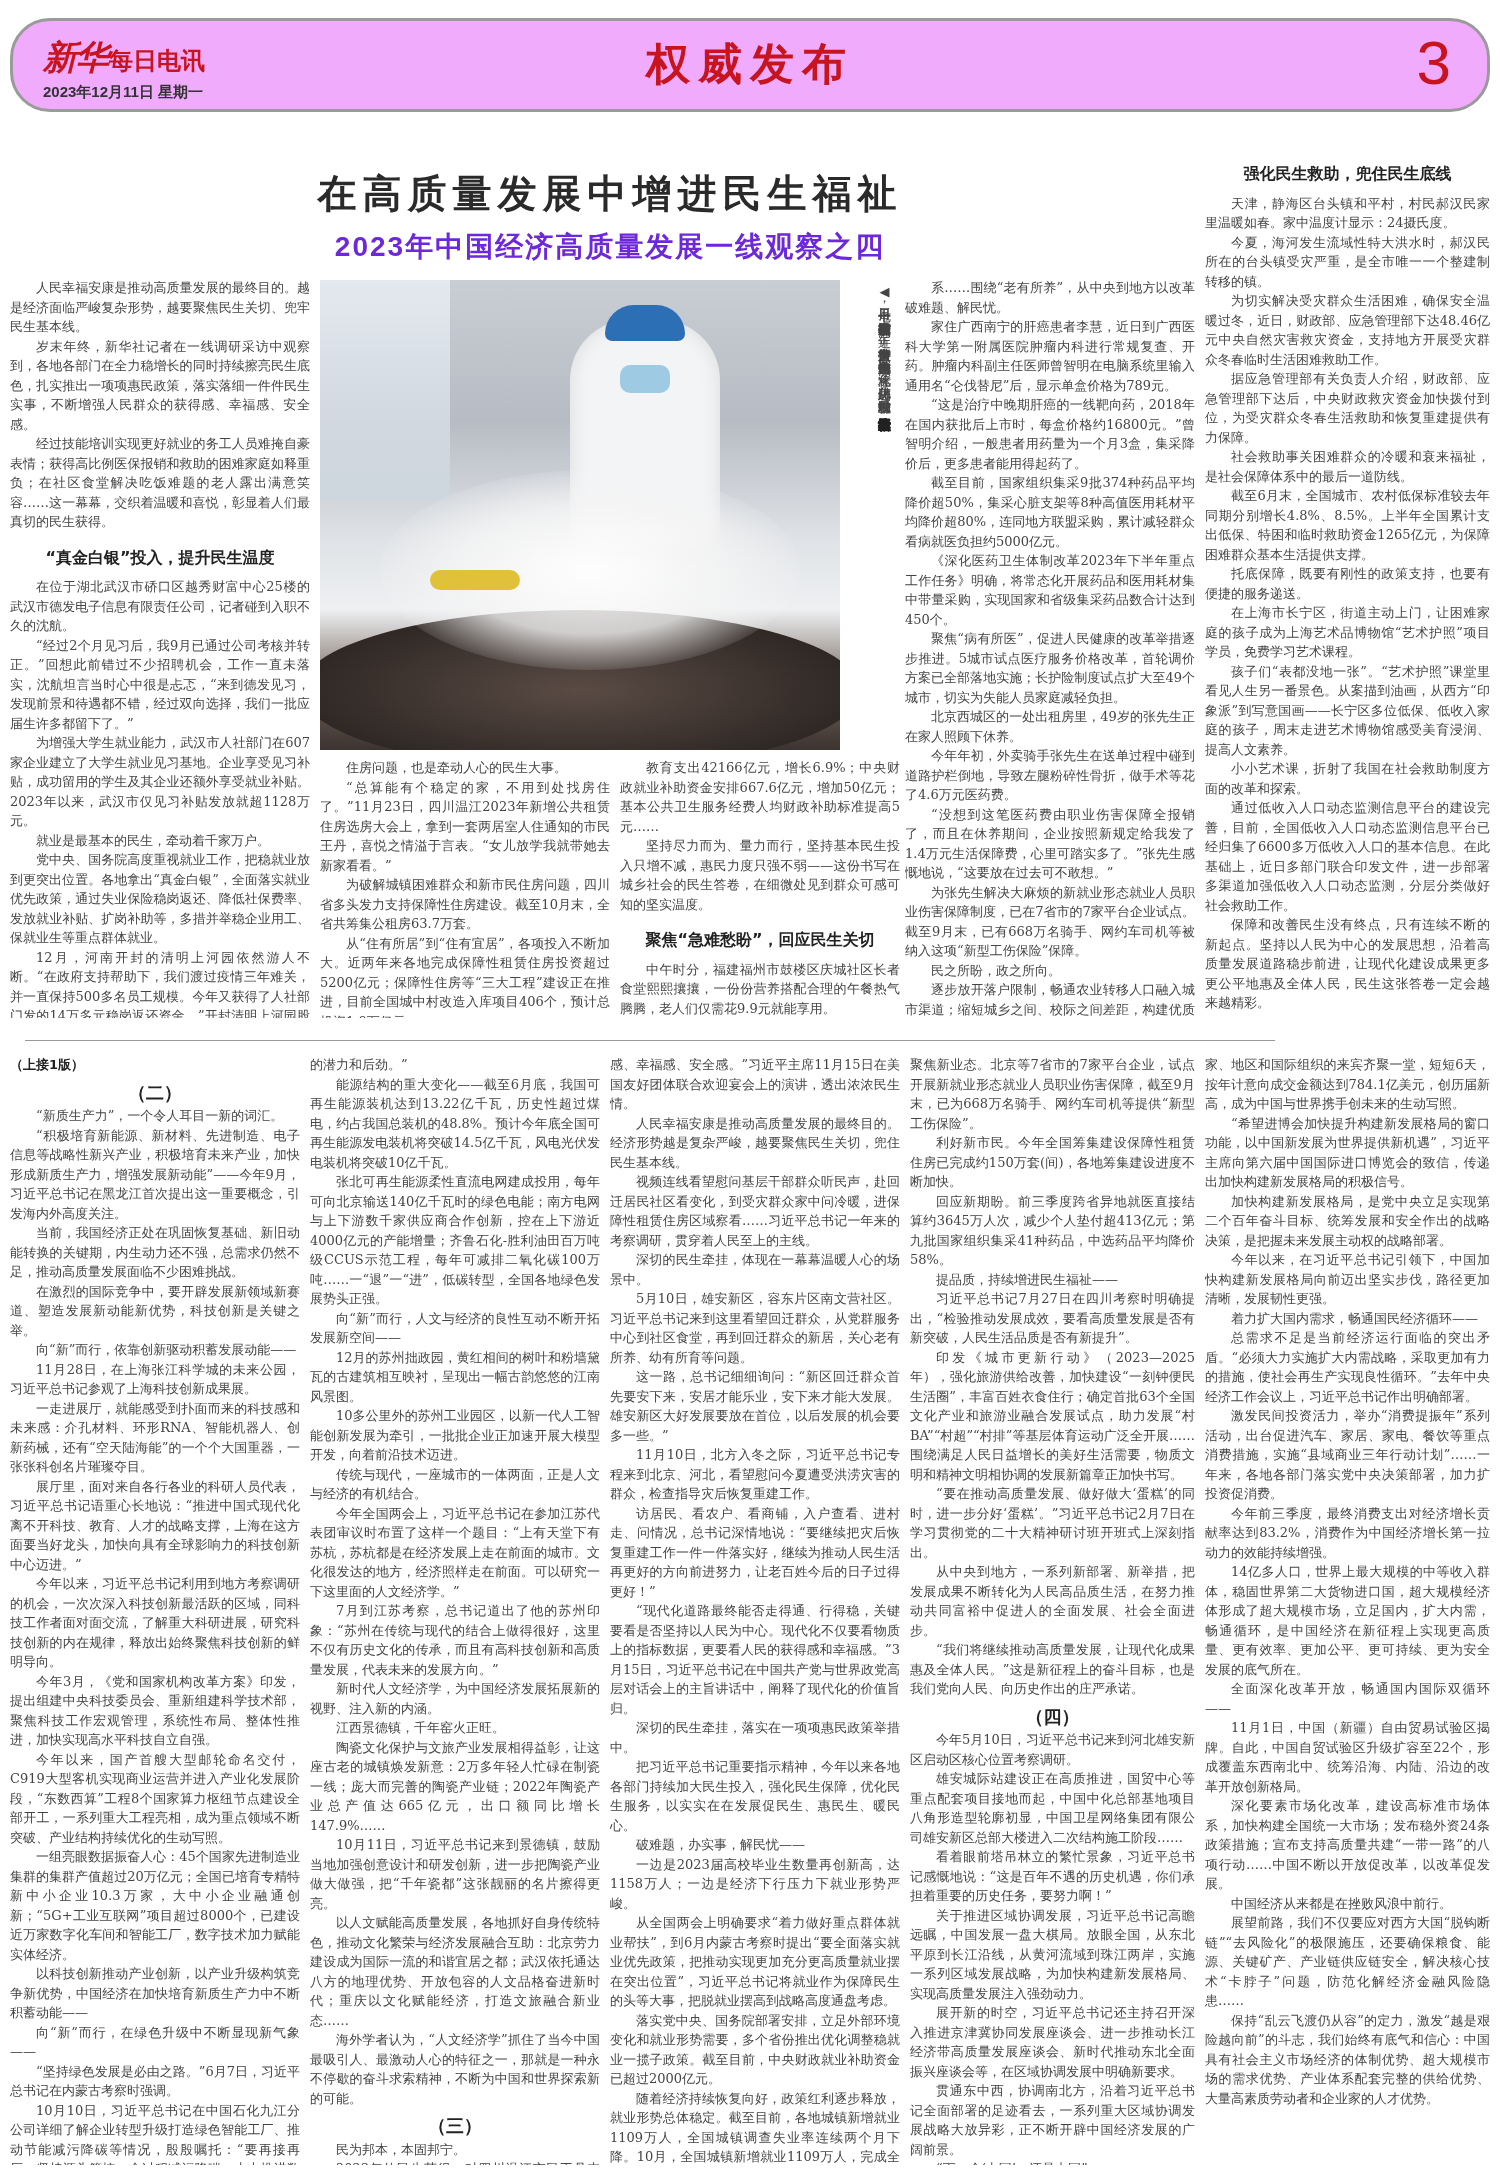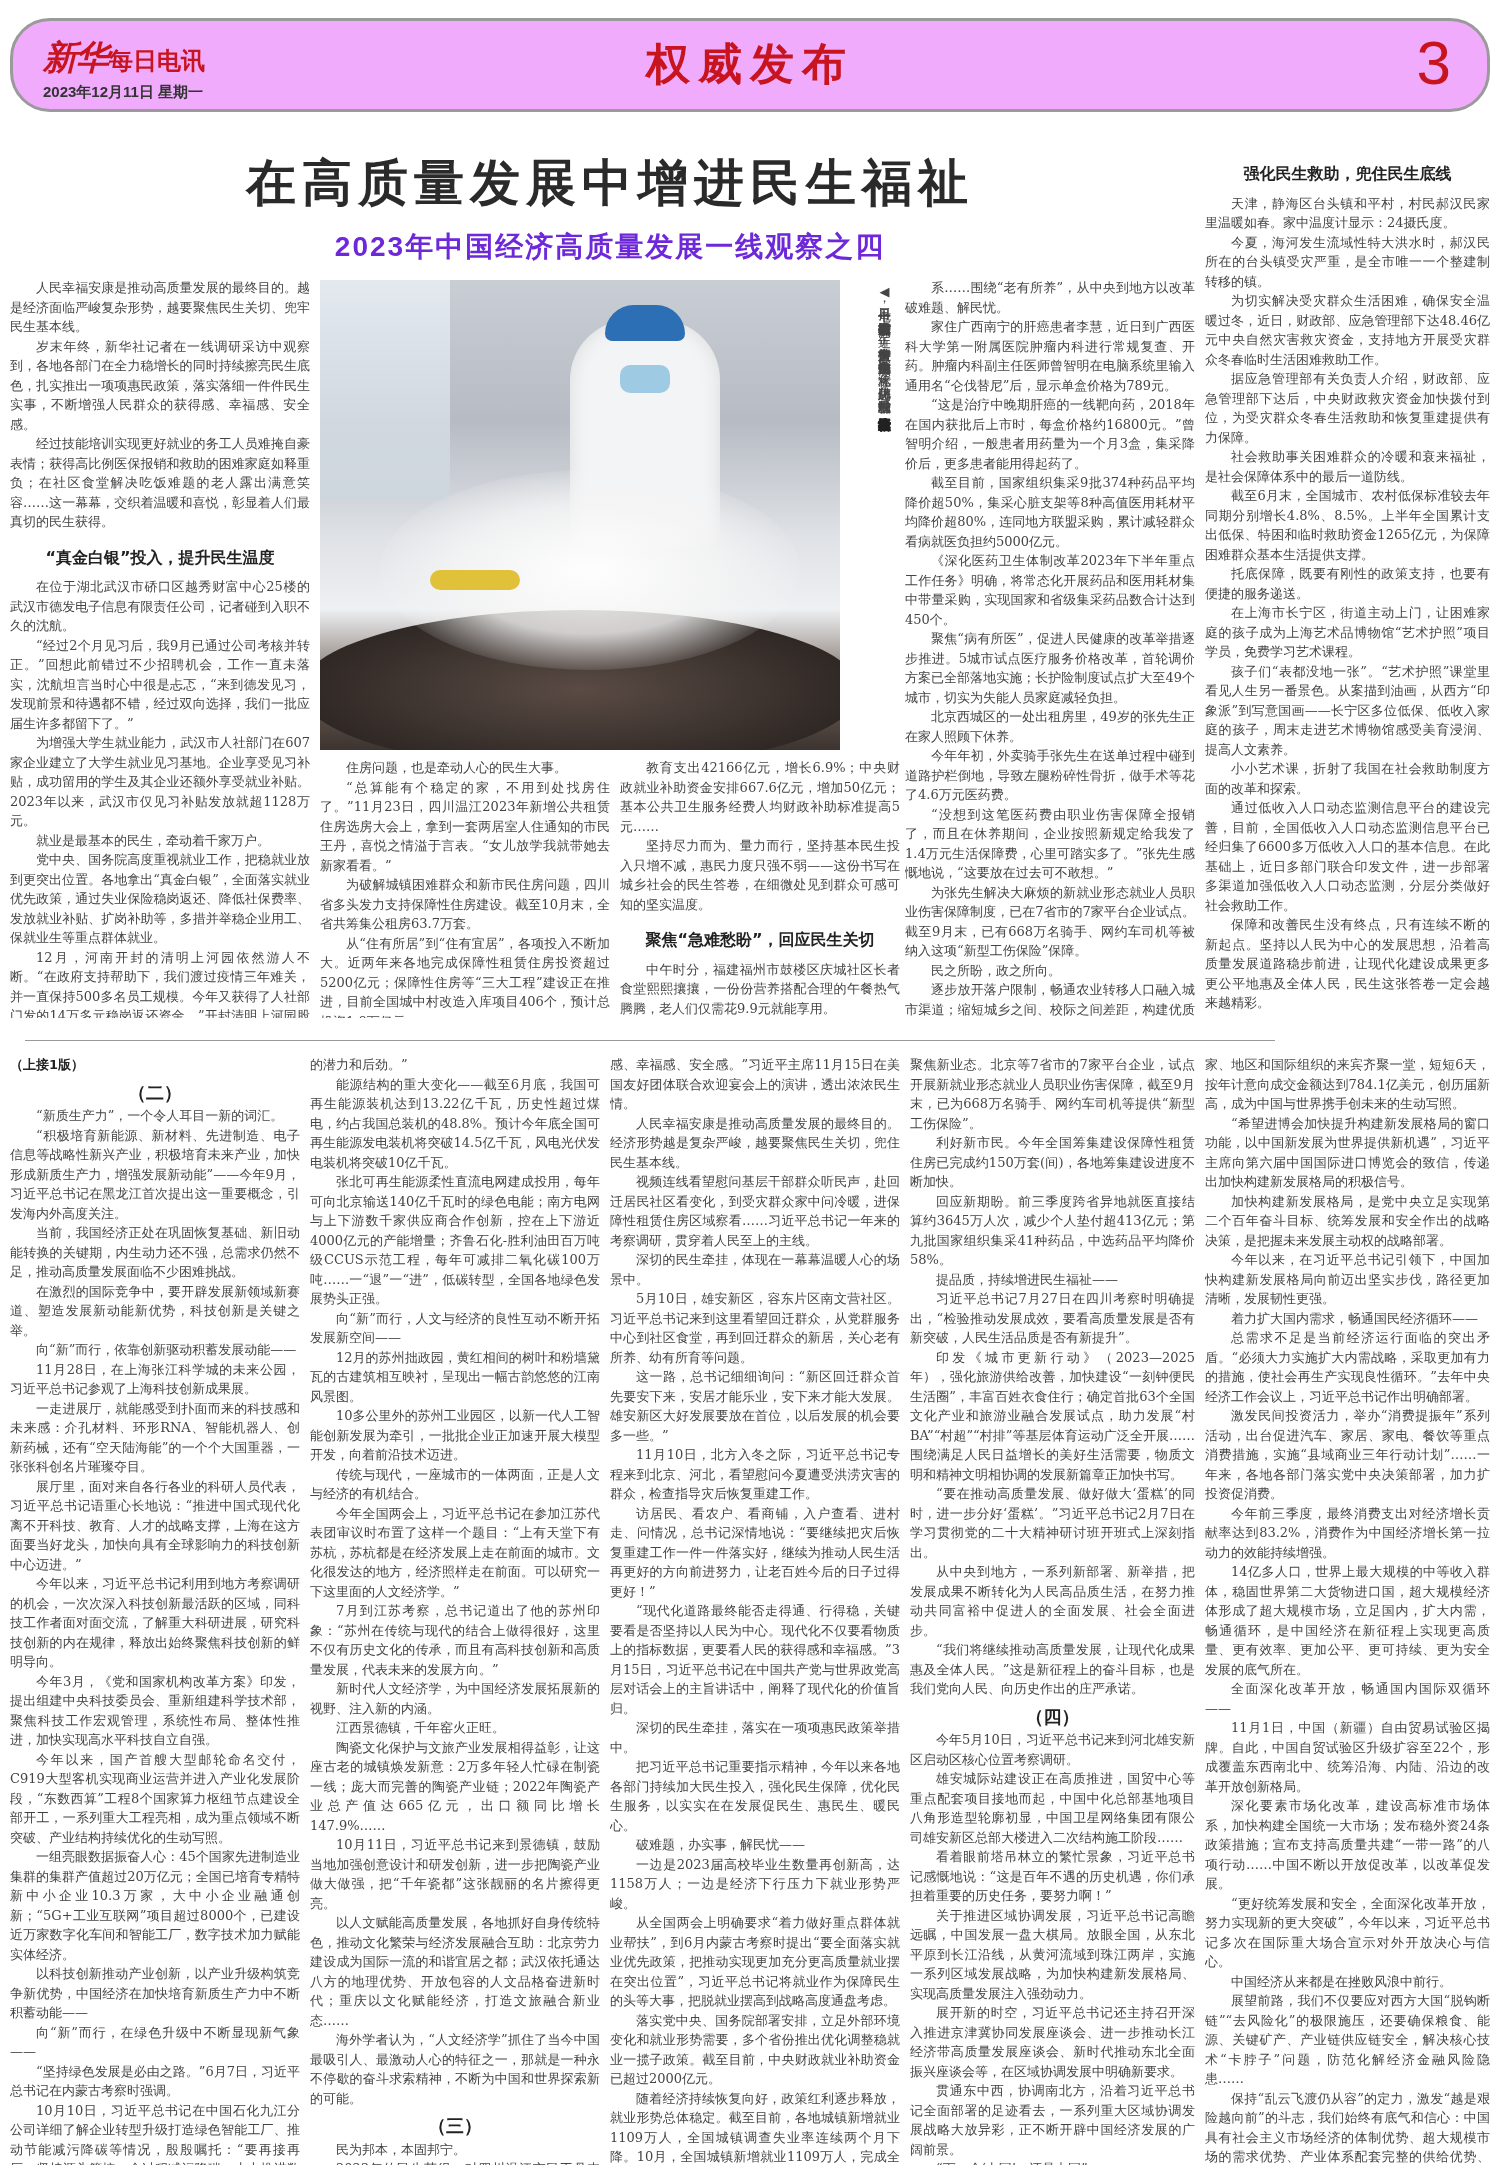--- a/index.html
+++ b/index.html
@@ -15,22 +15,22 @@
   .brand-logo .script { font-family: "DejaVu Serif", serif; font-style: italic; font-weight: bold; font-size: 34px; letter-spacing: -2px; }
   .brand-logo .sub { font-family: "DejaVu Sans", sans-serif; font-weight: bold; font-size: 24px; }
   .brand-date { font-family: "Liberation Sans", sans-serif; font-size: 15px; color: #333; margin-top: 2px; font-weight: bold; }
   .section-title {
     position: absolute; left: 0; right: 0; top: 14px; text-align: center;
     font-family: "DejaVu Sans", sans-serif; font-weight: bold; font-size: 44px; color: #c8141e; letter-spacing: 8px;
   }
   .page-number { position: absolute; right: 36px; top: 6px; font-family: "Liberation Sans", sans-serif; font-size: 62px; color: #c8141e; font-weight: normal; }
 
   .headline {
-    position: absolute; left: 160px; top: 150px; width: 900px; text-align: center;
-    font-family: "DejaVu Serif", serif; font-weight: bold; font-size: 50px; color: #2a2a2a; letter-spacing: 6px;
+    position: absolute; left: 160px; top: 167px; width: 900px; text-align: center;
+    font-family: "DejaVu Serif", serif; font-weight: bold; font-size: 39px; color: #2a2a2a; letter-spacing: 6px;
   }
   .subheadline {
     position: absolute; left: 160px; top: 228px; width: 900px; text-align: center;
     font-family: Liberation Sans, sans-serif; font-size: 28px; color: #6d28d9; letter-spacing: 2px;
   }
 
   .col { position: absolute; font-size: 13px; line-height: 19.5px; color: #444; text-align: justify; overflow: hidden; }
   .col p { text-indent: 2em; }
   .col h3 { font-family: "DejaVu Sans", sans-serif; font-weight: bold; font-size: 16px; color: #222; text-align: center; margin: 16px 0 10px; text-indent: 0; }
   .col .roman { font-family: "DejaVu Sans", sans-serif; font-weight: bold; font-size: 18px; color: #222; text-align: center; margin: 8px 0 4px; text-indent: 0; }
@@ -244,18 +244,17 @@
   <p>加快构建新发展格局，是党中央立足实现第二个百年奋斗目标、统筹发展和安全作出的战略决策，是把握未来发展主动权的战略部署。</p>
   <p>今年以来，在习近平总书记引领下，中国加快构建新发展格局向前迈出坚实步伐，路径更加清晰，发展韧性更强。</p>
   <p>着力扩大国内需求，畅通国民经济循环——</p>
   <p>总需求不足是当前经济运行面临的突出矛盾。“必须大力实施扩大内需战略，采取更加有力的措施，使社会再生产实现良性循环。”去年中央经济工作会议上，习近平总书记作出明确部署。</p>
   <p>激发民间投资活力，举办“消费提振年”系列活动，出台促进汽车、家居、家电、餐饮等重点消费措施，实施“县域商业三年行动计划”……一年来，各地各部门落实党中央决策部署，加力扩投资促消费。</p>
   <p>今年前三季度，最终消费支出对经济增长贡献率达到83.2%，消费作为中国经济增长第一拉动力的效能持续增强。</p>
   <p>14亿多人口，世界上最大规模的中等收入群体，稳固世界第二大货物进口国，超大规模经济体形成了超大规模市场，立足国内，扩大内需，畅通循环，是中国经济在新征程上实现更高质量、更有效率、更加公平、更可持续、更为安全发展的底气所在。</p>
   <p>全面深化改革开放，畅通国内国际双循环——</p>
   <p>11月1日，中国（新疆）自由贸易试验区揭牌。自此，中国自贸试验区升级扩容至22个，形成覆盖东西南北中、统筹沿海、内陆、沿边的改革开放创新格局。</p>
   <p>深化要素市场化改革，建设高标准市场体系，加快构建全国统一大市场；发布稳外资24条政策措施；宣布支持高质量共建“一带一路”的八项行动……中国不断以开放促改革，以改革促发展。</p>
-  <p>“更好统筹发展和安全，全面深化改革开放，努力实现新的更大突破”，今年以来，习近平总书记多次在国际重大场合宣示对外开放决心与信心。</p>
   <p>中国经济从来都是在挫败风浪中前行。</p>
   <p>展望前路，我们不仅要应对西方大国“脱钩断链”“去风险化”的极限施压，还要确保粮食、能源、关键矿产、产业链供应链安全，解决核心技术“卡脖子”问题，防范化解经济金融风险隐患……</p>
   <p>保持“乱云飞渡仍从容”的定力，激发“越是艰险越向前”的斗志，我们始终有底气和信心：中国具有社会主义市场经济的体制优势、超大规模市场的需求优势、产业体系配套完整的供给优势、大量高素质劳动者和企业家的人才优势。</p>
 
 </div>
 
 </body></html>

